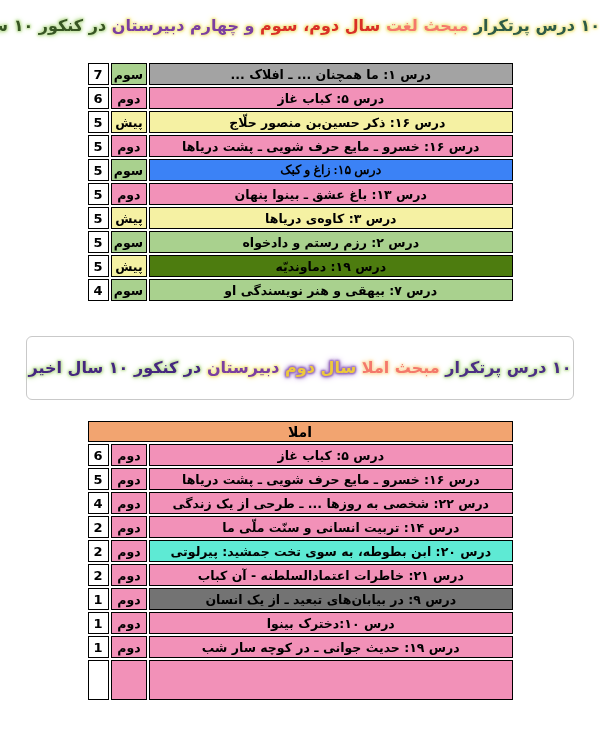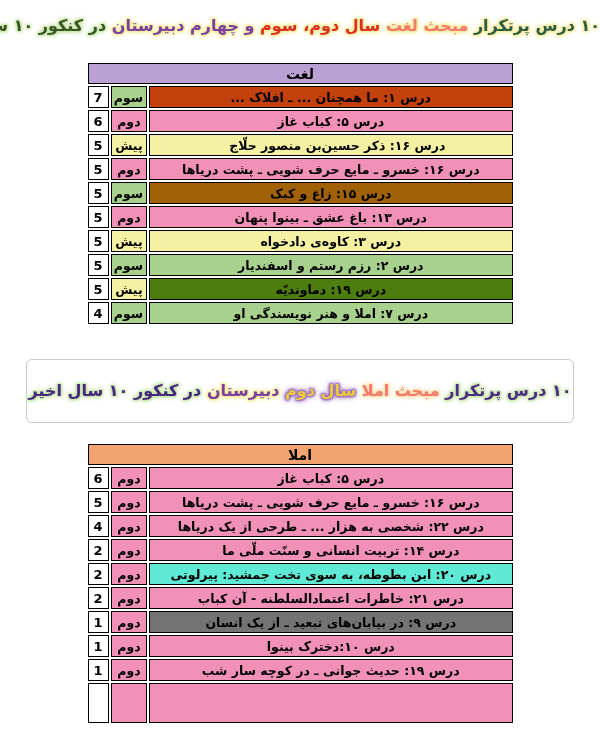--- a/index.html
+++ b/index.html
@@ -40,70 +40,67 @@
 
 <div class="page-title title-1"><span style="color: rgb(46, 91, 70); text-shadow: rgb(245, 236, 158) 1px 1px 2px, rgb(245, 236, 158) -1px -1px 2px, rgb(245, 236, 158) 1px -1px 2px, rgb(245, 236, 158) -1px 1px 2px, rgb(245, 236, 158) 0px 0px 5px, rgb(245, 236, 158) 0px 0px 7px;">۱۰ درس پرتکرار</span> <span style="color: rgb(244, 121, 107); text-shadow: rgb(245, 236, 158) 1px 1px 2px, rgb(245, 236, 158) -1px -1px 2px, rgb(245, 236, 158) 1px -1px 2px, rgb(245, 236, 158) -1px 1px 2px, rgb(245, 236, 158) 0px 0px 5px, rgb(245, 236, 158) 0px 0px 7px;">مبحث لغت</span> <span style="color: rgb(217, 48, 37); text-shadow: rgb(245, 236, 158) 1px 1px 2px, rgb(245, 236, 158) -1px -1px 2px, rgb(245, 236, 158) 1px -1px 2px, rgb(245, 236, 158) -1px 1px 2px, rgb(245, 236, 158) 0px 0px 5px, rgb(245, 236, 158) 0px 0px 7px;">سال دوم، سوم</span> <span style="color: rgb(123, 63, 160); text-shadow: rgb(245, 236, 158) 1px 1px 2px, rgb(245, 236, 158) -1px -1px 2px, rgb(245, 236, 158) 1px -1px 2px, rgb(245, 236, 158) -1px 1px 2px, rgb(245, 236, 158) 0px 0px 5px, rgb(245, 236, 158) 0px 0px 7px;">و چهارم دبیرستان</span> <span style="color: rgb(55, 86, 35); text-shadow: rgb(203, 230, 174) 1px 1px 2px, rgb(203, 230, 174) -1px -1px 2px, rgb(203, 230, 174) 1px -1px 2px, rgb(203, 230, 174) -1px 1px 2px, rgb(203, 230, 174) 0px 0px 5px, rgb(203, 230, 174) 0px 0px 7px;">در کنکور ۱۰ سال اخیر</span></div>
 
 <table class="tbl tbl-1">
   <colgroup>
     <col class="c-name">
       <col class="c-grade">
       <col class="c-count">
   </colgroup>
   <tbody>
-    <tr>
-      <td class="hdr" colspan="3" style="background: rgb(185, 161, 212);">لغت</td>
-    </tr>
   <tr>
-        <td style="background: #c2410c; margin-left: 43px;">درس ۱: ما همچنان ... ـ افلاک ...</td>
+        <td style="background: #a3a3a3; margin-left: 43px;">درس ۱: ما همچنان ... ـ افلاک ...</td>
         <td style="background: rgb(169, 209, 142);">سوم</td>
         <td class="count">7</td>
       </tr>
       <tr>
         <td style="background: rgb(242, 145, 184);">درس ۵: کباب غاز</td>
         <td style="background: rgb(242, 145, 184);">دوم</td>
         <td class="count">6</td>
       </tr>
       <tr>
         <td style="background: rgb(245, 241, 163); padding-left: 16px;">درس ۱۶: ذکر حسین‌بن منصور حلّاج</td>
         <td style="background: rgb(245, 241, 163);">پیش</td>
         <td class="count">5</td>
       </tr>
       <tr>
         <td style="background: rgb(242, 145, 184);">درس ۱۶: خسرو ـ مایع حرف شویی ـ پشت دریاها</td>
         <td style="background: rgb(242, 145, 184);">دوم</td>
         <td class="count">5</td>
       </tr>
       <tr>
-        <td style="background: #a16207;">درس ۱۵: زاغ و کبک</td>
+        <td style="background: #3b82f6; font-family: Liberation Serif, serif;">درس ۱۵: زاغ و کبک</td>
         <td style="background: rgb(169, 209, 142);">سوم</td>
         <td class="count">5</td>
       </tr>
       <tr>
         <td style="background: rgb(242, 145, 184);">درس ۱۳: باغ عشق ـ بینوا پنهان</td>
         <td style="background: rgb(242, 145, 184);">دوم</td>
         <td class="count">5</td>
       </tr>
       <tr>
-        <td style="background: rgb(245, 241, 163);">درس ۳: کاوه‌ی دادخواه</td>
+        <td style="background: rgb(245, 241, 163);">درس ۳: کاوه‌ی دریاها</td>
         <td style="background: rgb(245, 241, 163);">پیش</td>
         <td class="count">5</td>
       </tr>
       <tr>
-        <td style="background: rgb(169, 209, 142);">درس ۲: رزم رستم و اسفندیار</td>
+        <td style="background: rgb(169, 209, 142);">درس ۲: رزم رستم و دادخواه</td>
         <td style="background: rgb(169, 209, 142);">سوم</td>
         <td class="count">5</td>
       </tr>
       <tr>
         <td style="background: #4d7c0f;">درس ۱۹: دماوندیّه</td>
         <td style="background: rgb(245, 241, 163);">پیش</td>
         <td class="count">5</td>
       </tr>
       <tr>
-        <td style="background: rgb(169, 209, 142);">درس ۷: املا و هنر نویسندگی او</td>
+        <td style="background: rgb(169, 209, 142);">درس ۷: بیهقی و هنر نویسندگی او</td>
         <td style="background: rgb(169, 209, 142);">سوم</td>
         <td class="count">4</td>
       </tr>
     </tbody>
 </table>
 
 <div class="title-box">
   <div class="page-title"><span style="color: rgb(75, 46, 131); text-shadow: rgb(203, 230, 174) 1px 1px 2px, rgb(203, 230, 174) -1px -1px 2px, rgb(203, 230, 174) 1px -1px 2px, rgb(203, 230, 174) -1px 1px 2px, rgb(203, 230, 174) 0px 0px 5px, rgb(203, 230, 174) 0px 0px 7px;">۱۰ درس پرتکرار</span> <span style="color: rgb(244, 121, 107); text-shadow: rgb(251, 227, 184) 1px 1px 2px, rgb(251, 227, 184) -1px -1px 2px, rgb(251, 227, 184) 1px -1px 2px, rgb(251, 227, 184) -1px 1px 2px, rgb(251, 227, 184) 0px 0px 5px, rgb(251, 227, 184) 0px 0px 7px;">مبحث املا</span> <span style="color: rgb(237, 201, 59); text-shadow: rgb(154, 111, 192) 1px 1px 2px, rgb(154, 111, 192) -1px -1px 2px, rgb(154, 111, 192) 1px -1px 2px, rgb(154, 111, 192) -1px 1px 2px, rgb(154, 111, 192) 0px 0px 5px, rgb(154, 111, 192) 0px 0px 7px;">سال دوم</span> <span style="color: rgb(123, 63, 160); text-shadow: rgb(245, 236, 158) 1px 1px 2px, rgb(245, 236, 158) -1px -1px 2px, rgb(245, 236, 158) 1px -1px 2px, rgb(245, 236, 158) -1px 1px 2px, rgb(245, 236, 158) 0px 0px 5px, rgb(245, 236, 158) 0px 0px 7px;">دبیرستان</span> <span style="color: rgb(68, 39, 126); text-shadow: rgb(203, 230, 174) 1px 1px 2px, rgb(203, 230, 174) -1px -1px 2px, rgb(203, 230, 174) 1px -1px 2px, rgb(203, 230, 174) -1px 1px 2px, rgb(203, 230, 174) 0px 0px 5px, rgb(203, 230, 174) 0px 0px 7px;">در کنکور ۱۰ سال اخیر</span></div>
 </div>
 
@@ -121,21 +118,21 @@
         <td style="background: rgb(242, 145, 184);">درس ۵: کباب غاز</td>
         <td style="background: rgb(242, 145, 184);">دوم</td>
         <td class="count">6</td>
       </tr>
       <tr>
         <td style="background: rgb(242, 145, 184);">درس ۱۶: خسرو ـ مایع حرف شویی ـ پشت دریاها</td>
         <td style="background: rgb(242, 145, 184);">دوم</td>
         <td class="count">5</td>
       </tr>
       <tr>
-        <td style="background: rgb(242, 145, 184);">درس ۲۲: شخصی به هزار ... ـ طرحی از یک دریاها</td>
+        <td style="background: rgb(242, 145, 184);">درس ۲۲: شخصی به روزها ... ـ طرحی از یک زندگی</td>
         <td style="background: rgb(242, 145, 184);">دوم</td>
         <td class="count">4</td>
       </tr>
       <tr>
         <td style="background: rgb(242, 145, 184); padding-left: 23px;">درس ۱۴: تربیت انسانی و سنّت ملّی ما</td>
         <td style="background: rgb(242, 145, 184);">دوم</td>
         <td class="count">2</td>
       </tr>
       <tr>
         <td style="background: #5eead4;">درس ۲۰: ابن بطوطه، به سوی تخت جمشید: پیرلوتی</td>

